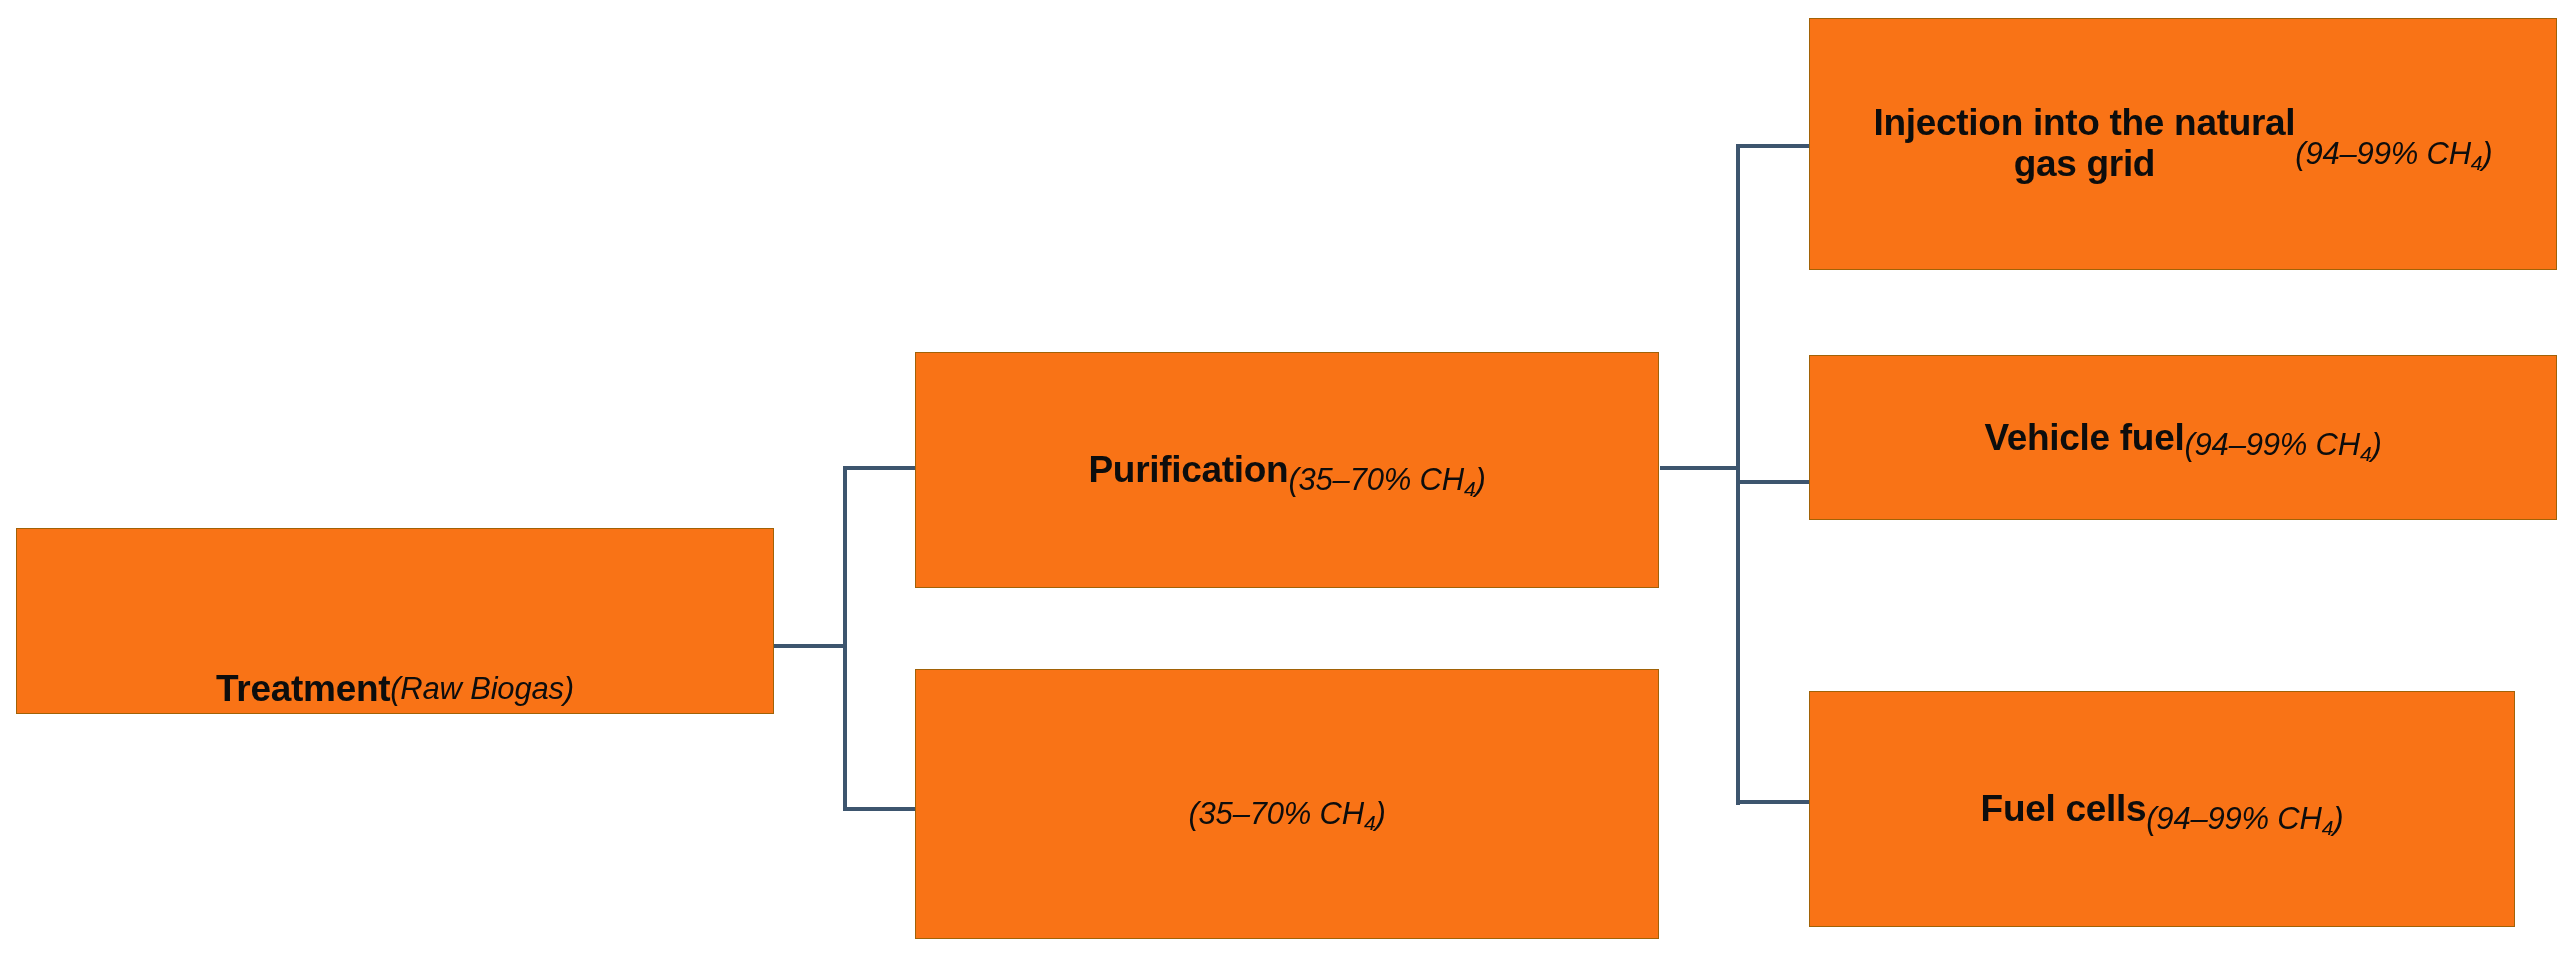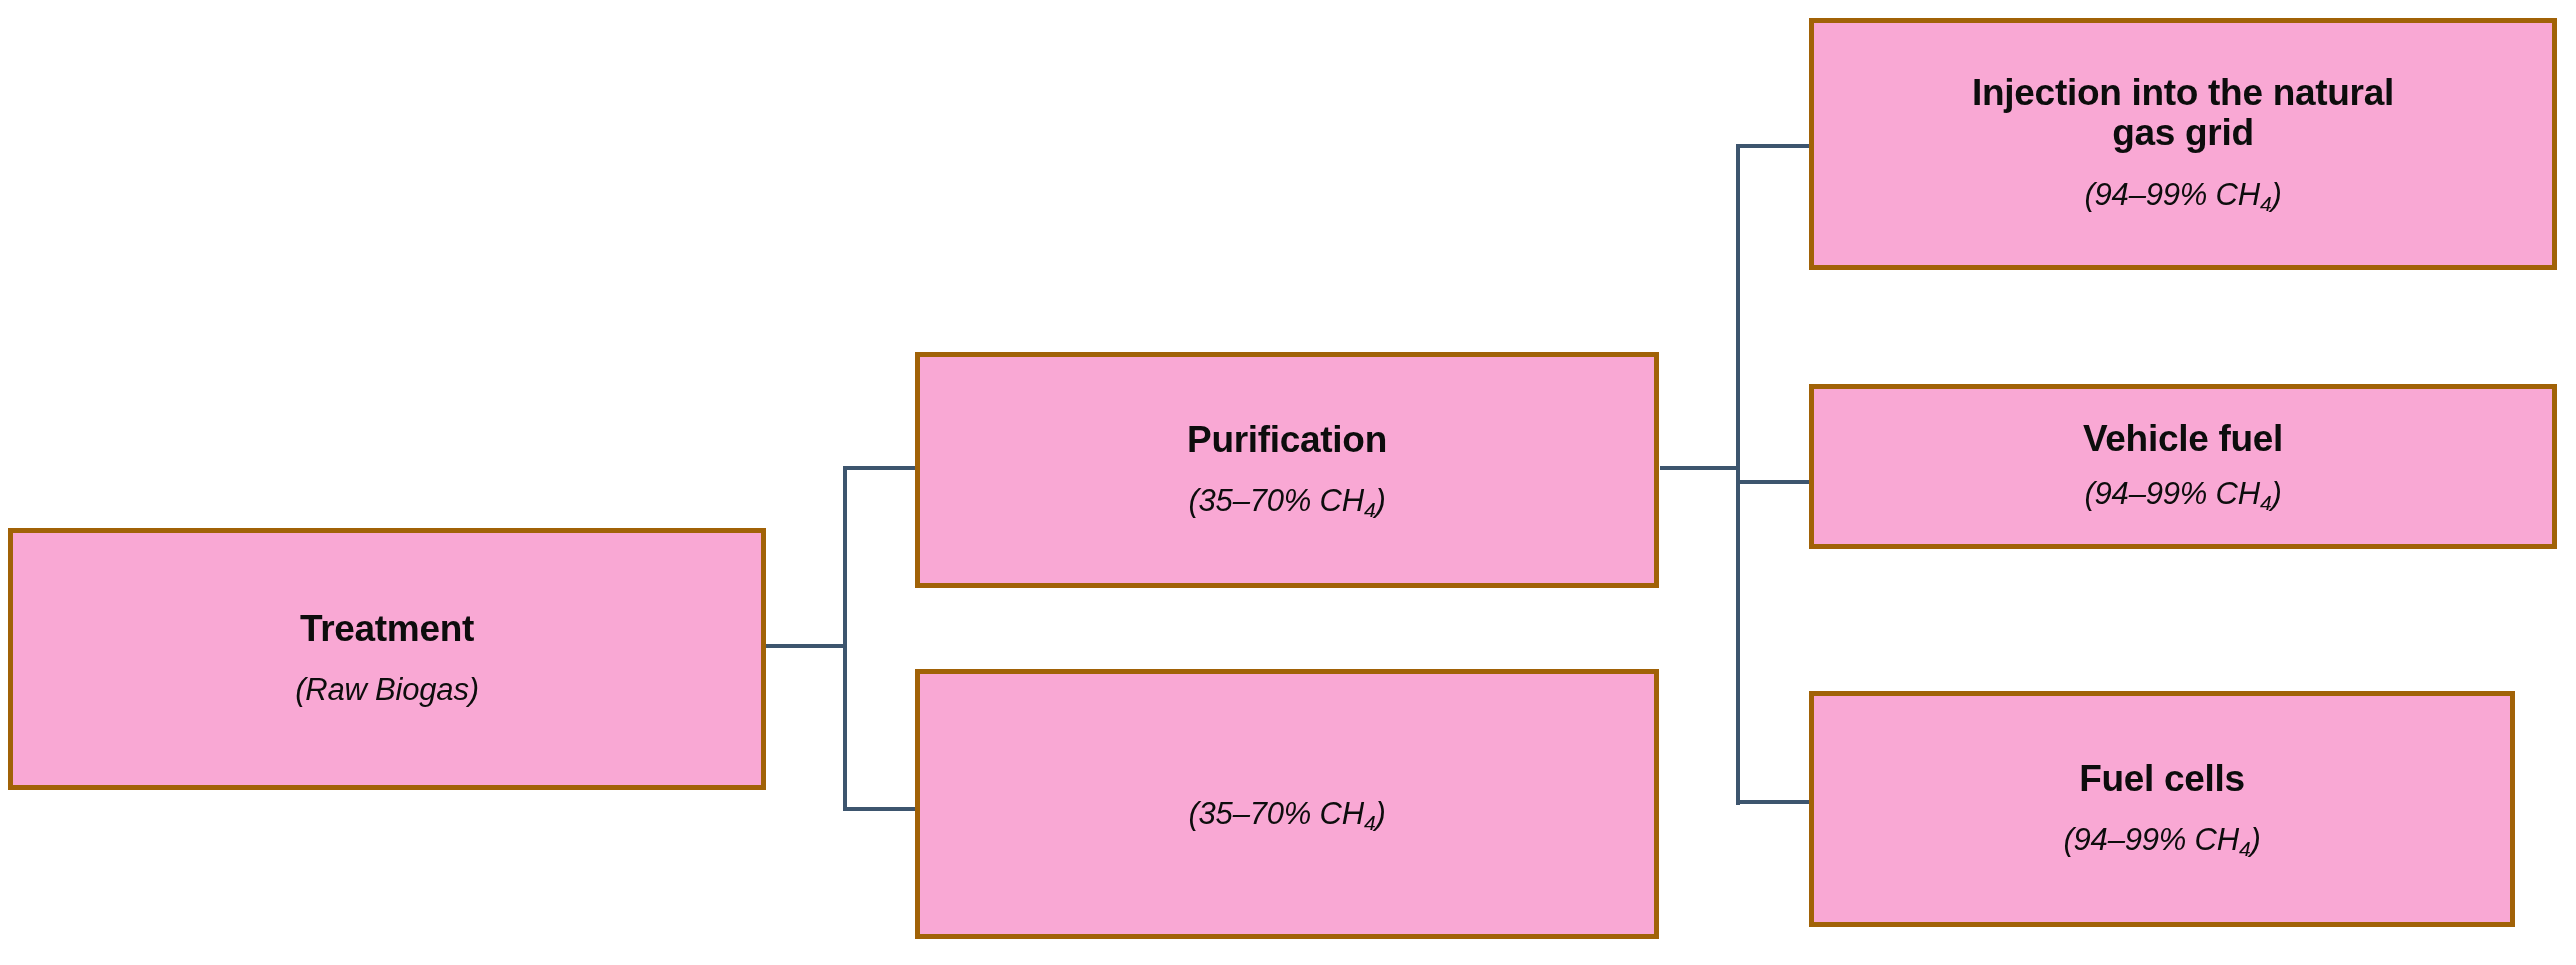--- a/index.html
+++ b/index.html
@@ -14,24 +14,24 @@
     height: 965px;
     background: #ffffff;
     overflow: hidden;
     font-family: "Liberation Sans", "DejaVu Sans", sans-serif;
   }
 
   
   .node {
     position: absolute;
     box-sizing: border-box;
-    background: #f9a8d4;
-    border: 5px solid #a16207;
+    background: #f97316;
+    border: 1px solid #a16207;
     display: flex;
-    flex-direction: column;
+    flex-direction: row;
     align-items: center;
     justify-content: center;
     text-align: center;
     padding: 3.2px 14.5px;
   }
   .node .title {
     font-weight: bold;
     font-size: 37px;
     line-height: 1.12;
     color: #0d0d0d;
@@ -47,25 +47,25 @@
     margin-top: 24px;
     white-space: nowrap;
   }
   .node .subtitle sub {
     font-size: 0.68em;
     vertical-align: -0.28em;
     font-style: italic;
   }
 
   
-  #node-treatment      { left: 8px;   top: 528px;  width: 758px;  height: 262px; }
+  #node-treatment      { left: 16px;   top: 528px;  width: 758px;  height: 186px; align-items: flex-end; }
   #node-purification   { left: 915px; top: 352px;  width: 744px;  height: 236px; }
   #node-thermal        { left: 915px; top: 669px;  width: 744px;  height: 270px; }
   #node-injection      { left: 1809px; top: 18px;   width: 748px;  height: 252px; }
-  #node-vehicle-fuel   { left: 1809px; top: 384px;  width: 748px;  height: 165px; }
+  #node-vehicle-fuel   { left: 1809px; top: 355px;  width: 748px;  height: 165px; }
   #node-fuel-cells     { left: 1809px; top: 691px;  width: 706px;  height: 236px; }
 
   
   #node-injection .title,
   #node-thermal .title { line-height: 1.1; }
   #node-vehicle-fuel .subtitle { margin-top: 18px; }
 
   
   .conn {
     position: absolute;

